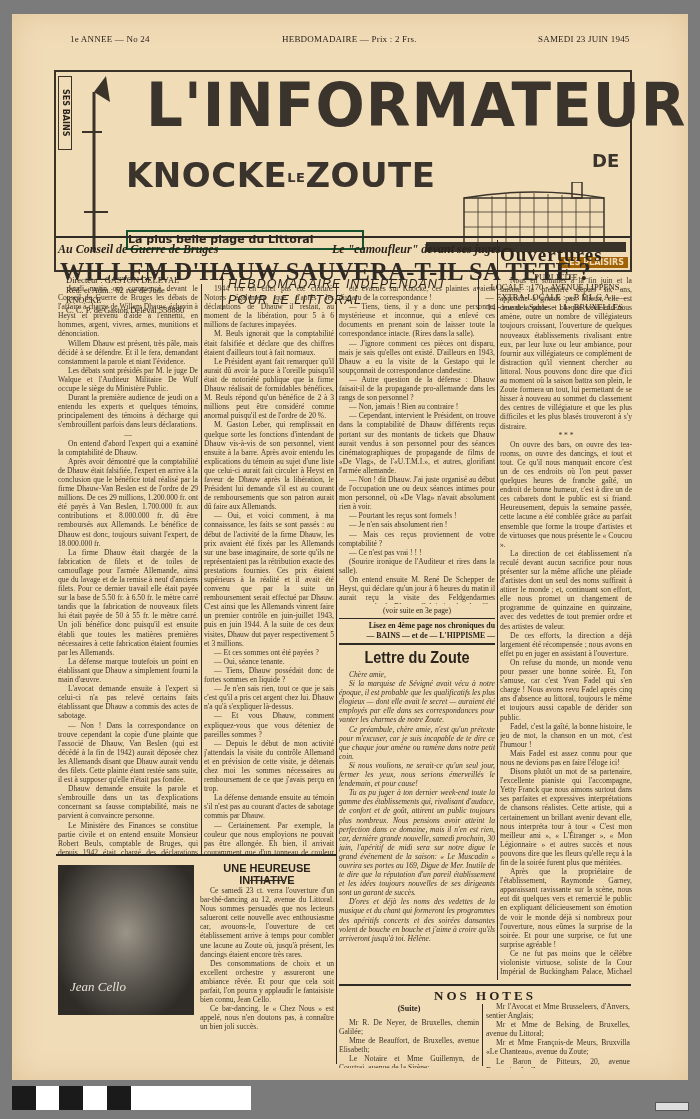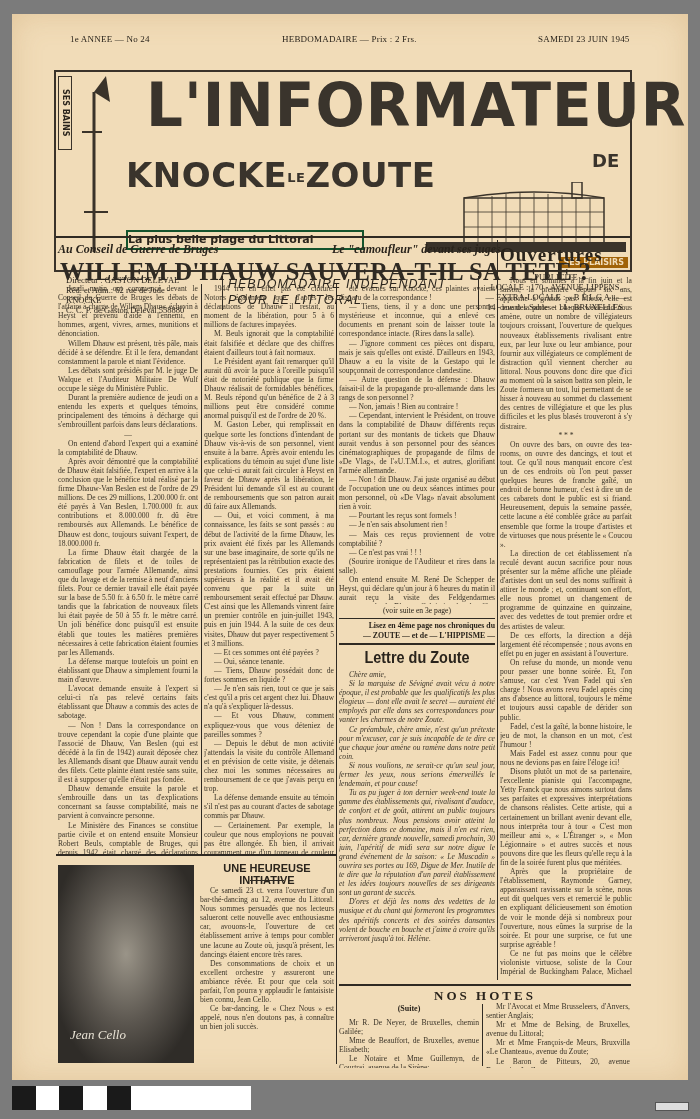--- a/index.html
+++ b/index.html
@@ -17,21 +17,21 @@
   .plaisirs{position:absolute;right:2px;bottom:2px;background:#a16207;color:#f1dcb8;font-family:"DejaVu Sans",sans-serif;font-size:8px;font-weight:bold;padding:1px 4px;}
   .building{position:absolute;left:370px;top:110px;width:200px;height:74px;}
   .sub{font-size:8.5px;line-height:10px;}
   .hb{font-family:"Liberation Sans",sans-serif;font-style:italic;font-size:12.5px;letter-spacing:1px;text-align:left;line-height:16px;}
   .rule{position:absolute;background:#2f2a23;}
   .kicker{font-style:italic;font-size:12px;font-weight:bold;}
   .headline{font-family:"Liberation Serif",serif;font-weight:bold;font-size:24.5px;letter-spacing:.3px;color:#2f2a23;}
   .col{position:absolute;font-size:7.6px;line-height:9.1px;text-align:justify;overflow:hidden;color:#3b3428;}
   .col p{margin:0;text-indent:10px;}
   .ital p{font-style:italic;}
-  .photo{position:absolute;left:58px;top:865px;width:136px;height:198px;background:radial-gradient(ellipse at 50% 45%,#9a9488 0%,#5b564f 45%,#2f2c28 80%);}
+  .photo{position:absolute;left:58px;top:865px;width:136px;height:150px;background:radial-gradient(ellipse at 50% 45%,#9a9488 0%,#5b564f 45%,#2f2c28 80%);}
   .photo .sig{position:absolute;left:12px;bottom:20px;color:#e8e2d4;font-style:italic;font-size:13px;}
   .stamp{position:absolute;top:1086px;height:24px;}
 </style>
 </head>
 <body>
 
 <div class="paper"></div>
 
 <div class="abs topline" style="left:70px;top:34px;">1e ANNEE — No 24</div>
 <div class="abs topline" style="left:282px;top:34px;">HEBDOMADAIRE — Prix : 2 Frs.</div>
@@ -141,21 +141,21 @@
     <p>— Mais ces reçus proviennent de votre comptabilité ?</p>
     <p>— Ce n'est pas vrai ! ! !</p>
     <p>(Sourire ironique de l'Auditeur et rires dans la salle).</p>
     <p>On entend ensuite M. René De Schepper de Heyst, qui déclare qu'un jour à 6 heures du matin il aurait reçu la visite des Feldgendarmes accompagnés de Dhauw. Celui-ci prétend qu'il a bien accompagné les Feldgendarmes chez Dhauw mais que ce n'était pas à 6 h.</p>
 </div>
 <div class="abs" style="left:339px;top:606px;width:156px;text-align:center;font-size:7.6px;">(voir suite en 3e page)</div>
 
 <div class="rule" style="left:339px;top:618px;width:156px;height:1px;"></div>
 <div class="abs" style="left:339px;top:621px;width:156px;text-align:right;font-size:7.8px;font-weight:bold;line-height:10px;">
   <div>Lisez en 4ème page nos chroniques du</div>
-  <div>— ZOUTE — et de — L'HIPPISME —</div>
+  <div>— BAINS — et de — L'HIPPISME —</div>
 </div>
 <div class="rule" style="left:339px;top:643px;width:156px;height:2px;"></div>
 
 <div class="abs" style="left:339px;top:648px;width:156px;text-align:center;font-family:'Liberation Sans',sans-serif;font-weight:bold;font-size:17px;transform:scaleX(.85);">Lettre du Zoute</div>
 <div class="col ital" style="left:339px;top:670px;width:156px;height:298px;">
   <p>Chère amie,</p>
   <p>Si la marquise de Sévigné avait vécu à notre époque, il est probable que les qualificatifs les plus élogieux — dont elle avait le secret — auraient été employés par elle dans ses correspondances pour vanter les charmes de notre Zoute.</p>
     <p>Ce préambule, chère amie, n'est qu'un prétexte pour m'excuser, car je suis incapable de te dire ce que chaque jour amène ou ramène dans notre petit coin.</p>
     <p>Si nous voulions, ne serait-ce qu'un seul jour, fermer les yeux, nous serions émerveillés le lendemain, et pour cause!</p>
     <p>Tu as pu juger à ton dernier week-end toute la gamme des établissements qui, rivalisant d'audace, de confort et de goût, attirent un public toujours plus nombreux. Nous pensions avoir atteint la perfection dans ce domaine, mais il n'en est rien, car, dernière grande nouvelle, samedi prochain, 30 juin, l'apéritif de midi sera sur notre digue le grand événement de la saison: « Le Muscadin » ouvrira ses portes au 169, Digue de Mer. Inutile de te dire que la réputation d'un pareil établissement et les idées toujours nouvelles de ses dirigeants sont un garant de succès.</p>

